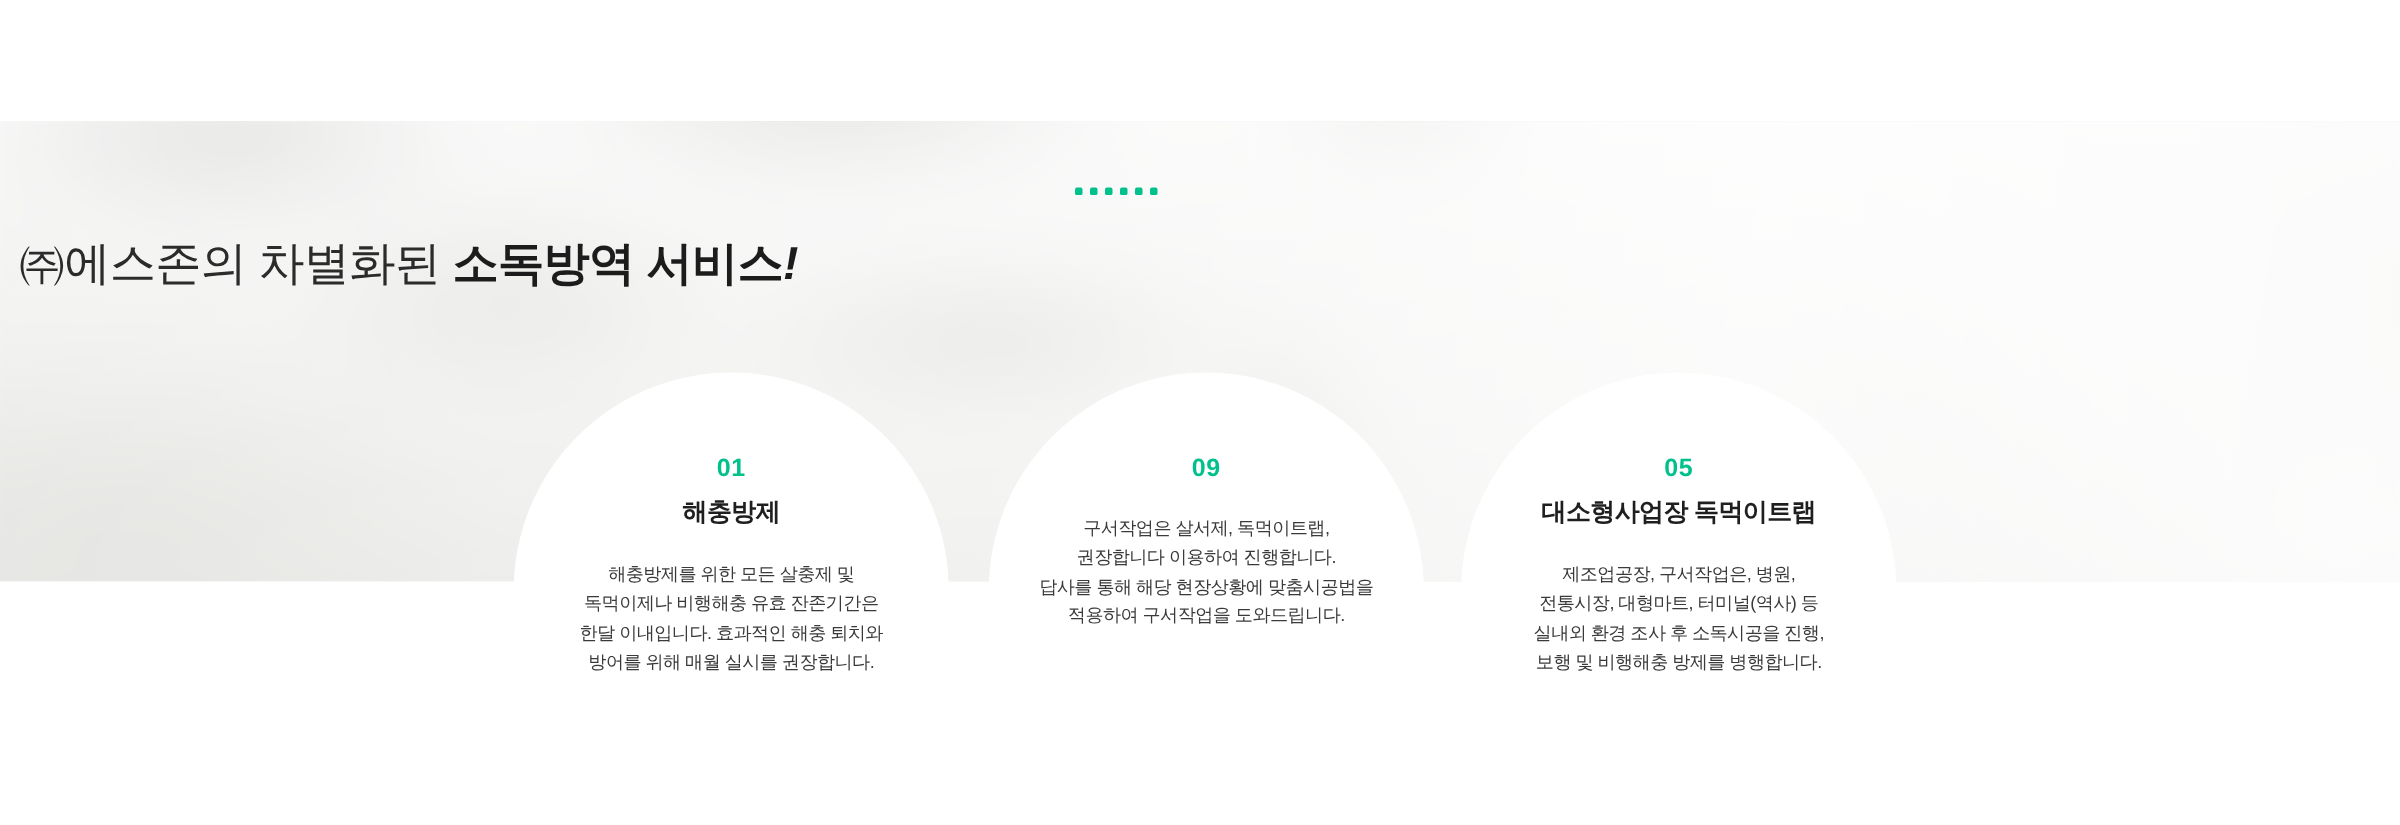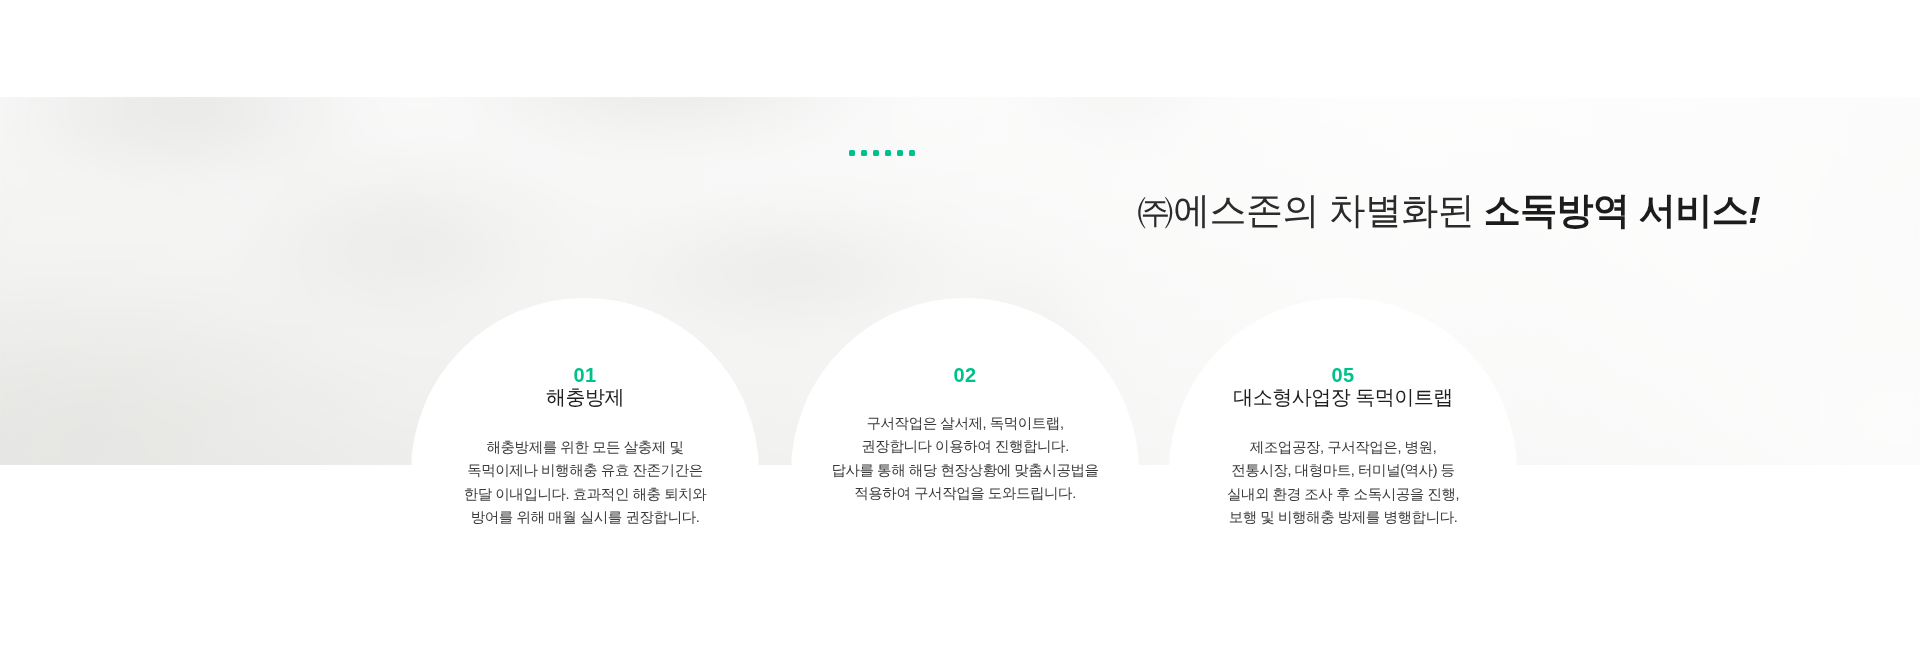--- a/index.html
+++ b/index.html
@@ -60,24 +60,24 @@
   .banner-sheen {
     position: absolute;
     inset: 0;
     background: linear-gradient(100deg, rgba(255,255,255,0.10) 0%, rgba(255,255,255,0.45) 46%, rgba(255,255,255,0.78) 72%, rgba(255,255,255,0.55) 100%);
     pointer-events: none;
   }
 
   
   .heading-wrap {
     position: absolute;
-    left: 4px;
+    left: 15px;
     top: 150px;
     width: 1756px;
-    text-align: right;
+    text-align: left;
     z-index: 4;
   }
   .dot-row {
     display: flex;
     justify-content: center;
     gap: 6px;
     height: 7px;
     margin-bottom: 22px;
   }
   .dot {
@@ -135,22 +135,23 @@
     padding-top: 67px;
   }
   .card-num {
     font-size: 20px;
     font-weight: 700;
     color: #00c18c;
     letter-spacing: 0.5px;
     line-height: 1;
   }
   .card-title {
+    margin-top: 13px;
     font-size: 20px;
-    font-weight: 400;
+    font-weight: 700;
     color: #1f1f1f;
     letter-spacing: -0.5px;
     line-height: 1.2;
   }
   .card-desc {
     margin-top: 27px;
     font-size: 14.5px;
     line-height: 1.62;
     color: #3a3a3a;
     letter-spacing: -0.45px;
@@ -193,21 +194,21 @@
         <div class="card-desc">해충방제를 위한 모든 살충제 및
 독먹이제나 비행해충 유효 잔존기간은
 한달 이내입니다. 효과적인 해충 퇴치와
 방어를 위해 매월 실시를 권장합니다.</div>
       </div>
     </div>
 
     <div class="card card-2">
       <div class="card-circle"></div>
       <div class="card-inner">
-        <div class="card-num">02</div>
+        <div class="card-num">09</div>
         <div class="card-desc">구서작업은 살서제, 독먹이트랩,
 권장합니다 이용하여 진행합니다.
 답사를 통해 해당 현장상황에 맞춤시공법을
 적용하여 구서작업을 도와드립니다.</div>
       </div>
     </div>
 
     <div class="card card-3">
       <div class="card-circle"></div>
       <div class="card-inner">

